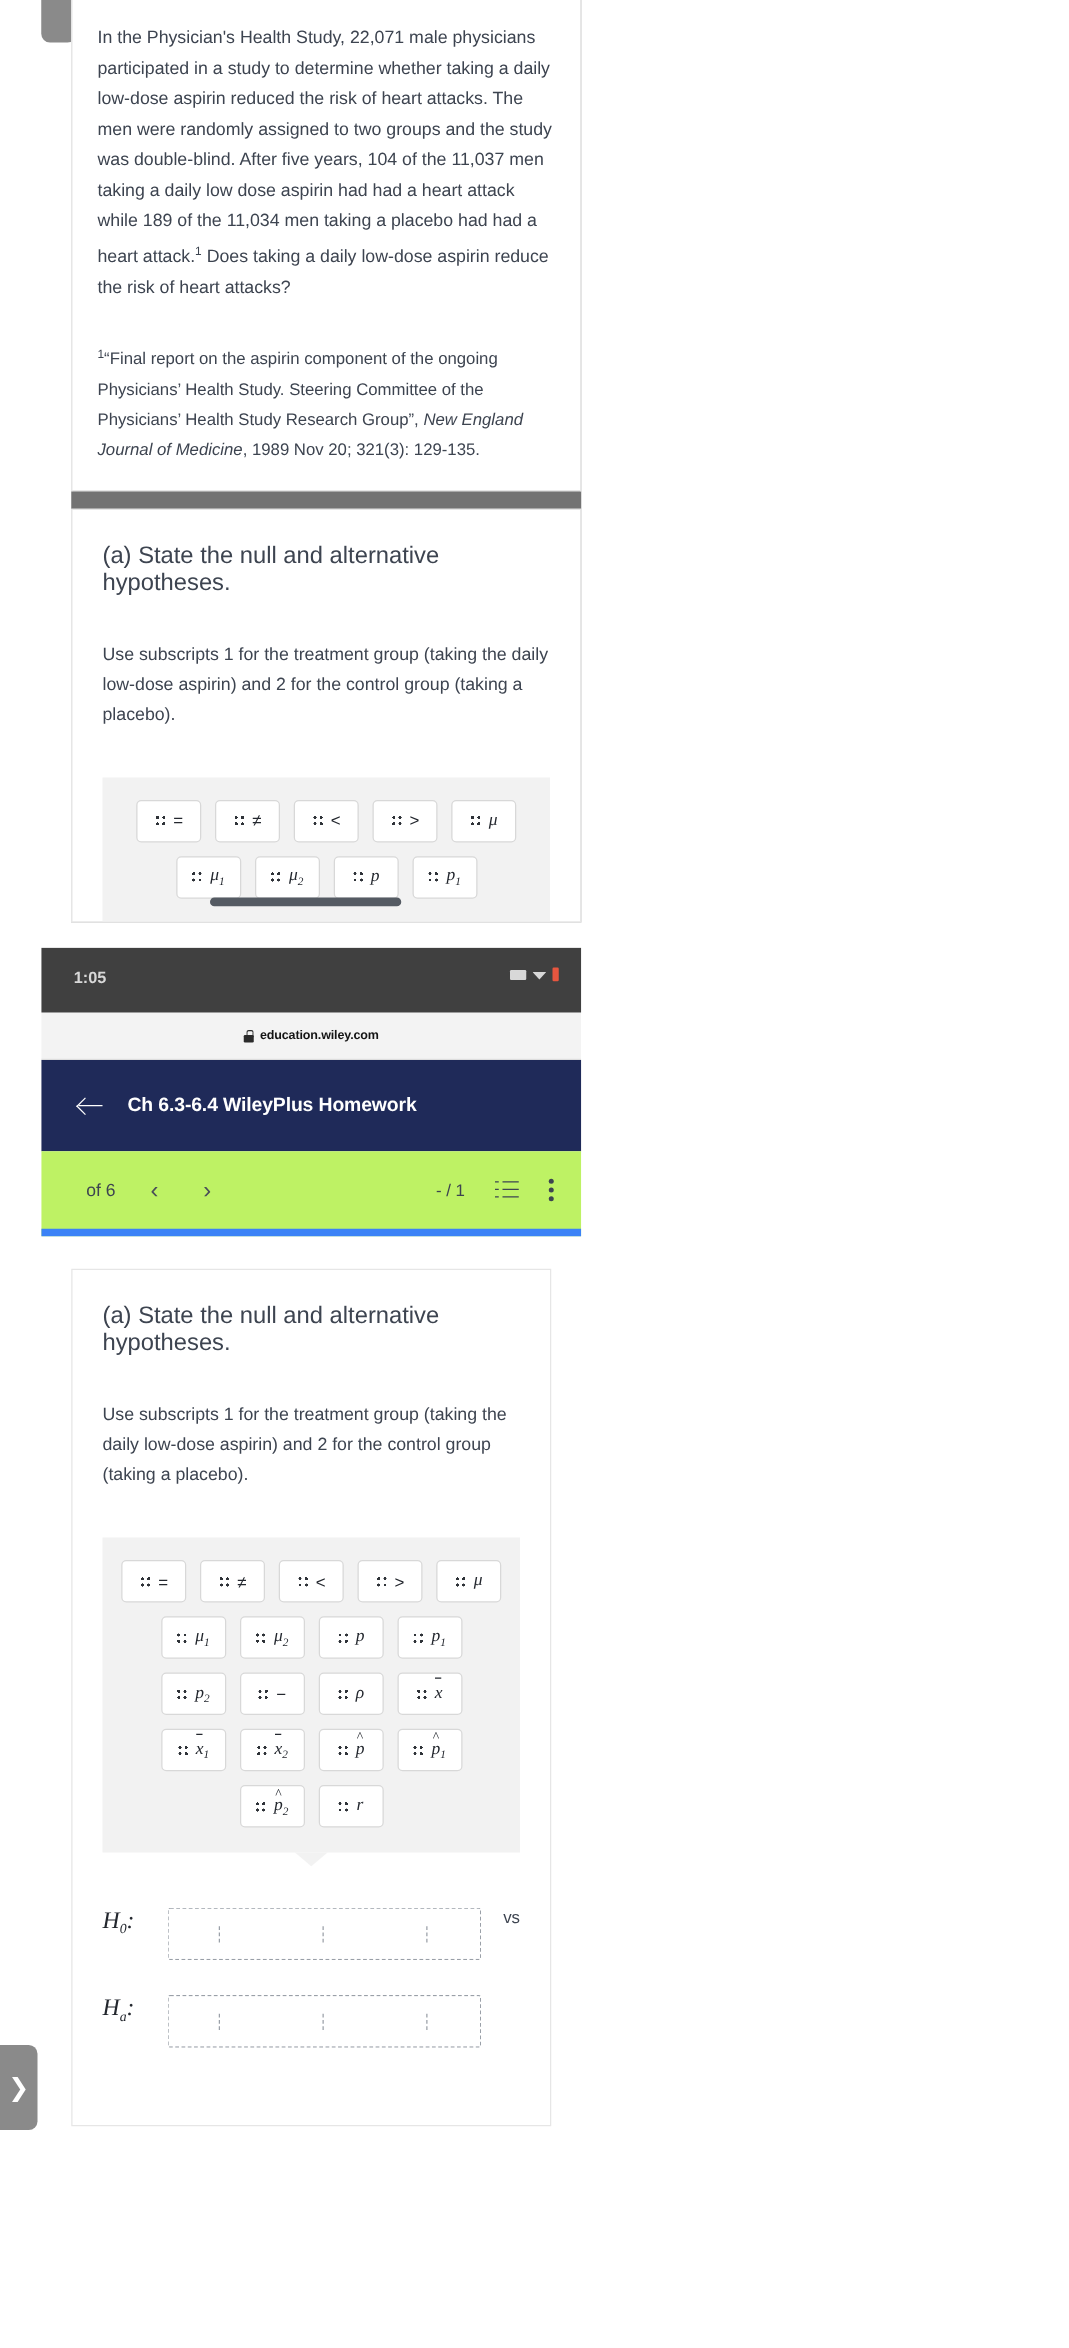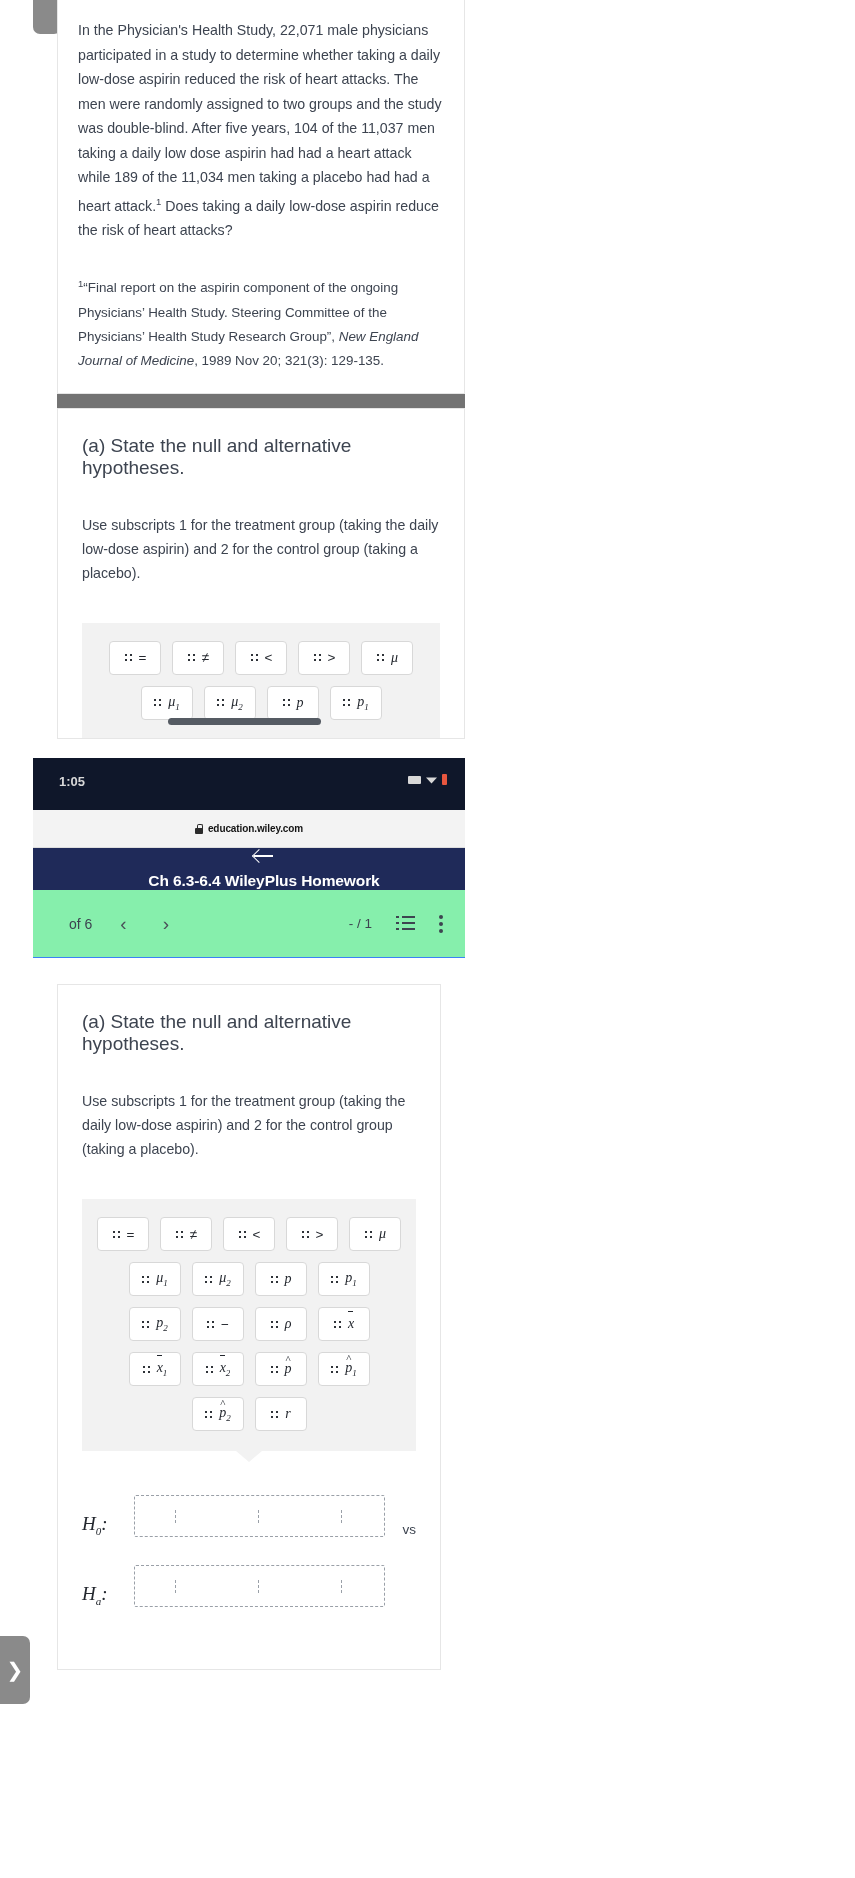--- a/index.html
+++ b/index.html
@@ -88,21 +88,21 @@
   
   .screen-bot {
     position:absolute; left:0; top:758px; width:855px; height:1120px;
     background:#ffffff; overflow:hidden;
   }
   .phone {
     position:absolute; left:33px; top:0; width:432px; height:1120px;
     background:#ffffff; overflow:hidden;
   }
   .statusbar {
-    height:52px; background:#0f172a; position:relative;
+    height:52px; background:#404040; position:relative;
   }
   .status-time {
     position:absolute; left:26px; top:16px; font-size:13px; color:#d8d8d8; font-weight:bold;
   }
   .status-right {
     position:absolute; right:18px; top:16px; display:flex; align-items:center; gap:5px;
   }
   .bars-ico { width:13px; height:8px; background:#d8d8d8; border-radius:1px; }
   .wifi-ico { width:11px; height:8px; background:#d8d8d8;
               clip-path: polygon(50% 100%, 0 25%, 100% 25%); }
@@ -113,31 +113,31 @@
     gap:5px; border-bottom:1px solid #dddddd;
   }
   .lock-ico { width:8px; height:10px; position:relative; }
   .lock-ico::before { content:""; position:absolute; bottom:0; left:0; width:8px; height:6px;
                       background:#2b2b2b; border-radius:1px; }
   .lock-ico::after { content:""; position:absolute; top:0; left:2px; width:4px; height:5px;
                      border:1.3px solid #2b2b2b; border-bottom:none; border-radius:2px 2px 0 0; }
   .url-text { font-size:10px; color:#141414; font-weight:bold; letter-spacing:-0.1px; }
 
   .appbar {
-    height:42px; background:#1f2a59; display:flex; align-items:center; padding-left:30px; gap:19px;flex-direction:column;
+    height:73px; background:#1f2a59; display:flex; align-items:center; padding-left:30px; gap:19px;
   }
   .back-arrow { width:20px; height:16px; position:relative; }
   .back-arrow::before { content:""; position:absolute; left:0; top:7px; width:19px; height:1.8px; background:#fff; }
   .back-arrow::after { content:""; position:absolute; left:0; top:3px; width:9px; height:9px;
                        border-left:1.8px solid #fff; border-bottom:1.8px solid #fff;
                        transform: rotate(45deg); }
   .appbar-title { color:#ffffff; font-size:15.5px; font-weight:bold; letter-spacing:-0.1px; }
 
   .toolbar {
-    height:68px; background:#86efac; border-bottom:1px solid #3b82f6;
+    height:68px; background:#bef264; border-bottom:6px solid #3b82f6;
     display:flex; align-items:center; position:relative; padding-left:36px;
   }
   .tb-of { font-size:14px; color:#3d4450; }
   .tb-prev, .tb-next {
     font-size:19px; color:#4a4f58; line-height:1;
   }
   .tb-prev { margin-left:28px; }
   .tb-next { margin-left:36px; }
   .tb-right { position:absolute; right:22px; display:flex; align-items:center; gap:24px; }
   .tb-score { font-size:13.5px; color:#3d4450; }
@@ -166,21 +166,21 @@
     padding:26px 24px 24px 24px;
   }
   .bot-palette { margin-top:38px; background:#f2f2f2; padding:18px 10px 20px 10px;
     display:flex; flex-direction:column; align-items:center; gap:11px; position:relative; }
   .palette-caret {
     position:absolute; left:50%; bottom:-11px; transform:translateX(-50%);
     width:0; height:0; border-left:13px solid transparent; border-right:13px solid transparent;
     border-top:11px solid #f2f2f2;
   }
   .hyp-area { margin-top:44px; padding-bottom:10px; }
-  .hyp-row { display:flex; align-items:flex-end; gap:18px; margin-bottom:28px; }
+  .hyp-row { display:flex; align-items:flex-start; gap:18px; margin-bottom:28px; }
   .hyp-label { font-family:"Liberation Serif", serif; font-size:19px; font-style:italic; color:#23272e; width:34px; }
   .hyp-label sub { font-size:11px; }
   .hyp-box {
     flex:1; height:42px; border:1.6px dashed #9aa0a8; border-radius:2px;
     display:flex; align-items:center; justify-content:space-around; background:#fff;
   }
   .hyp-slot { width:2px; height:13px; border-left:1.6px dashed #9aa0a8; }
   .vs { font-size:13.5px; color:#3d4450; }
 </style>
 </head>

